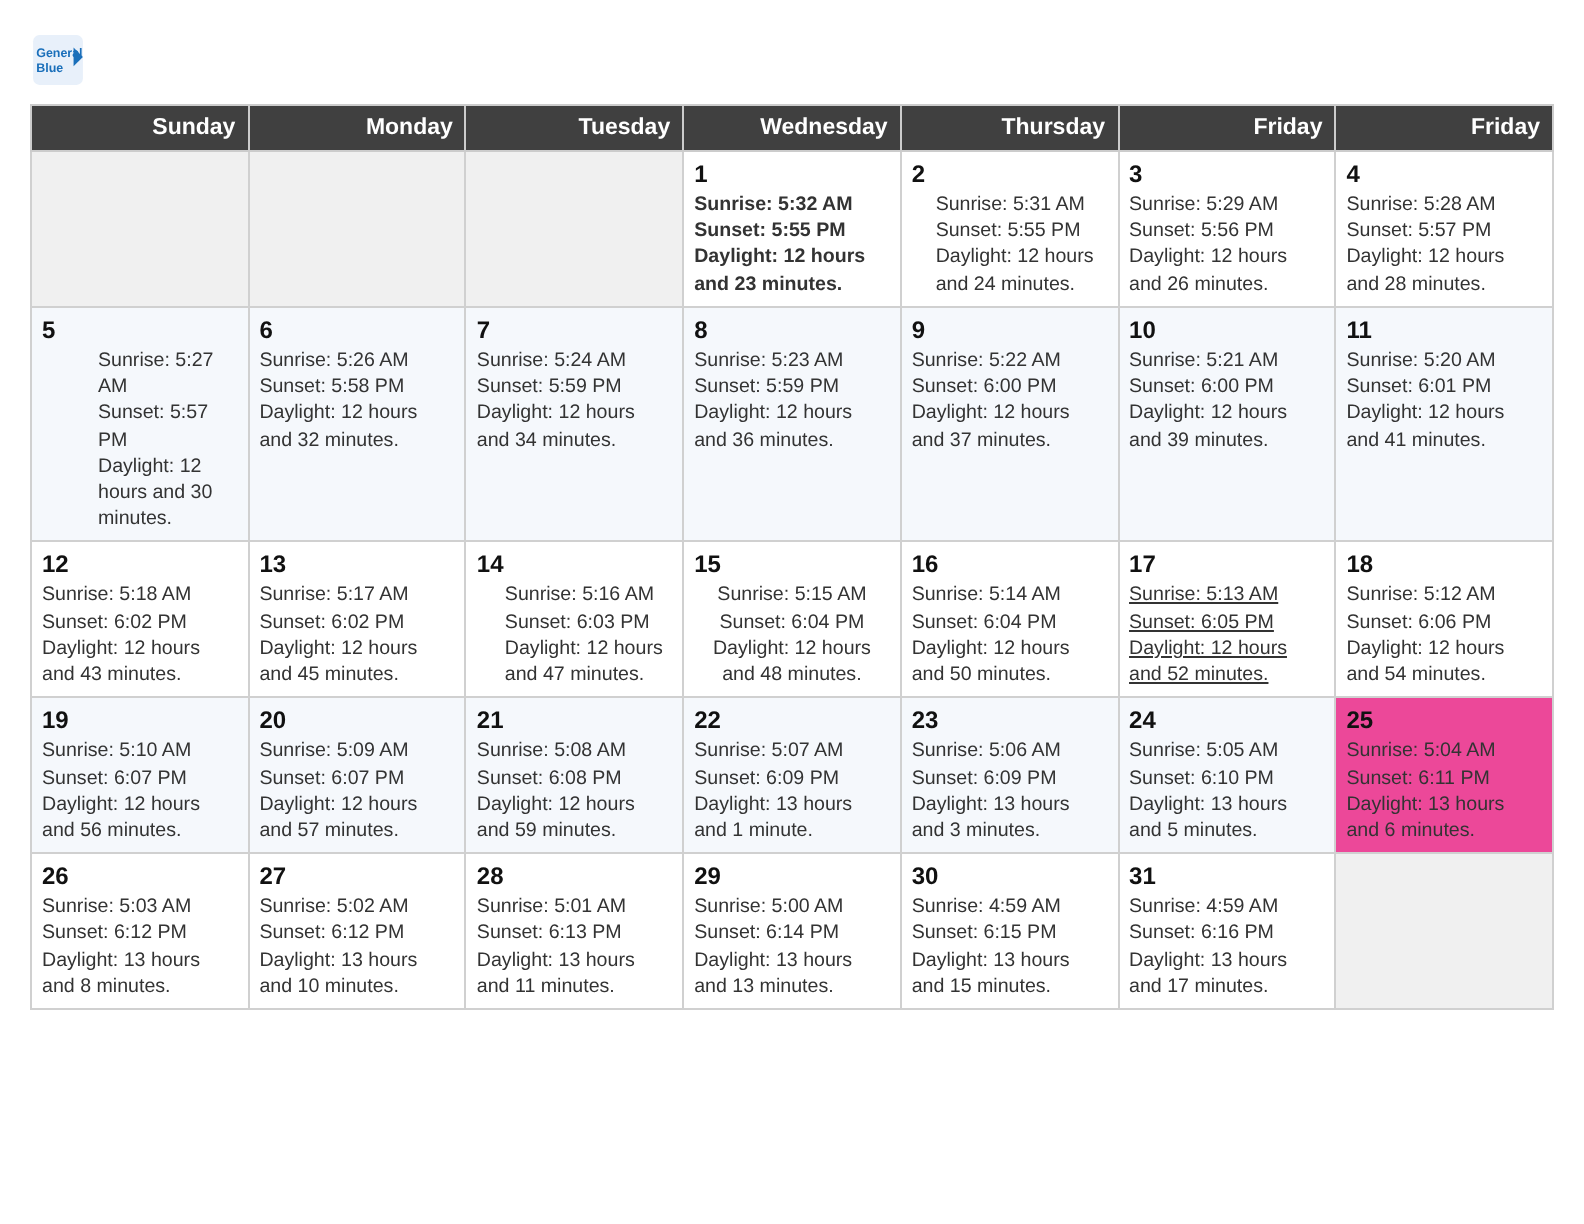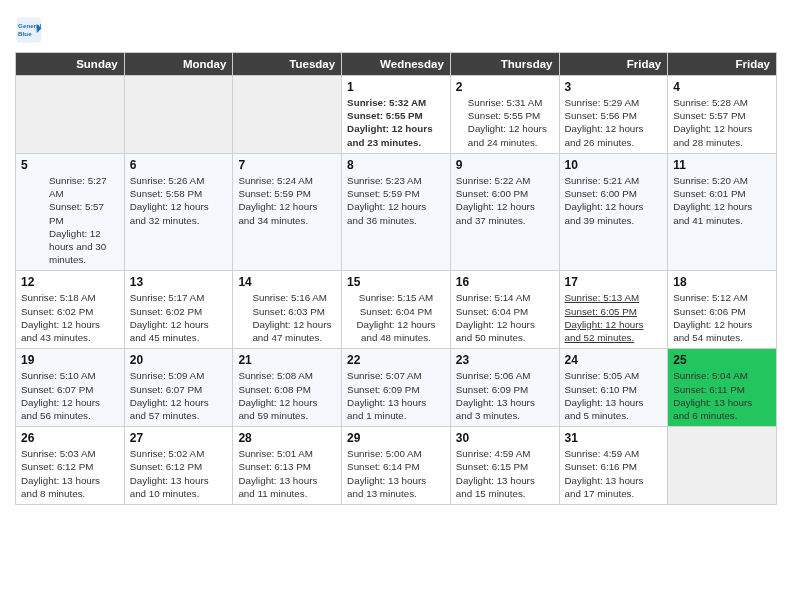--- a/index.html
+++ b/index.html
@@ -278,21 +278,21 @@
             <div class="day-info" style="white-space: pre-line;">Sunrise: 5:06 AM
 Sunset: 6:09 PM
 Daylight: 13 hours and 3 minutes.</div>
           </td>
           <td style="background: rgb(245, 248, 252);">
             <div class="day-num">24</div>
             <div class="day-info" style="white-space: pre-line;">Sunrise: 5:05 AM
 Sunset: 6:10 PM
 Daylight: 13 hours and 5 minutes.</div>
           </td>
-          <td style="background: #22c55e;">
+          <td style="background: #ec4899;">
             <div class="day-num">25</div>
             <div class="day-info" style="white-space: pre-line;">Sunrise: 5:04 AM
 Sunset: 6:11 PM
 Daylight: 13 hours and 6 minutes.</div>
           </td>
         </tr>
         <tr>
           <td>
             <div class="day-num">26</div>
             <div class="day-info" style="white-space: pre-line;">Sunrise: 5:03 AM

